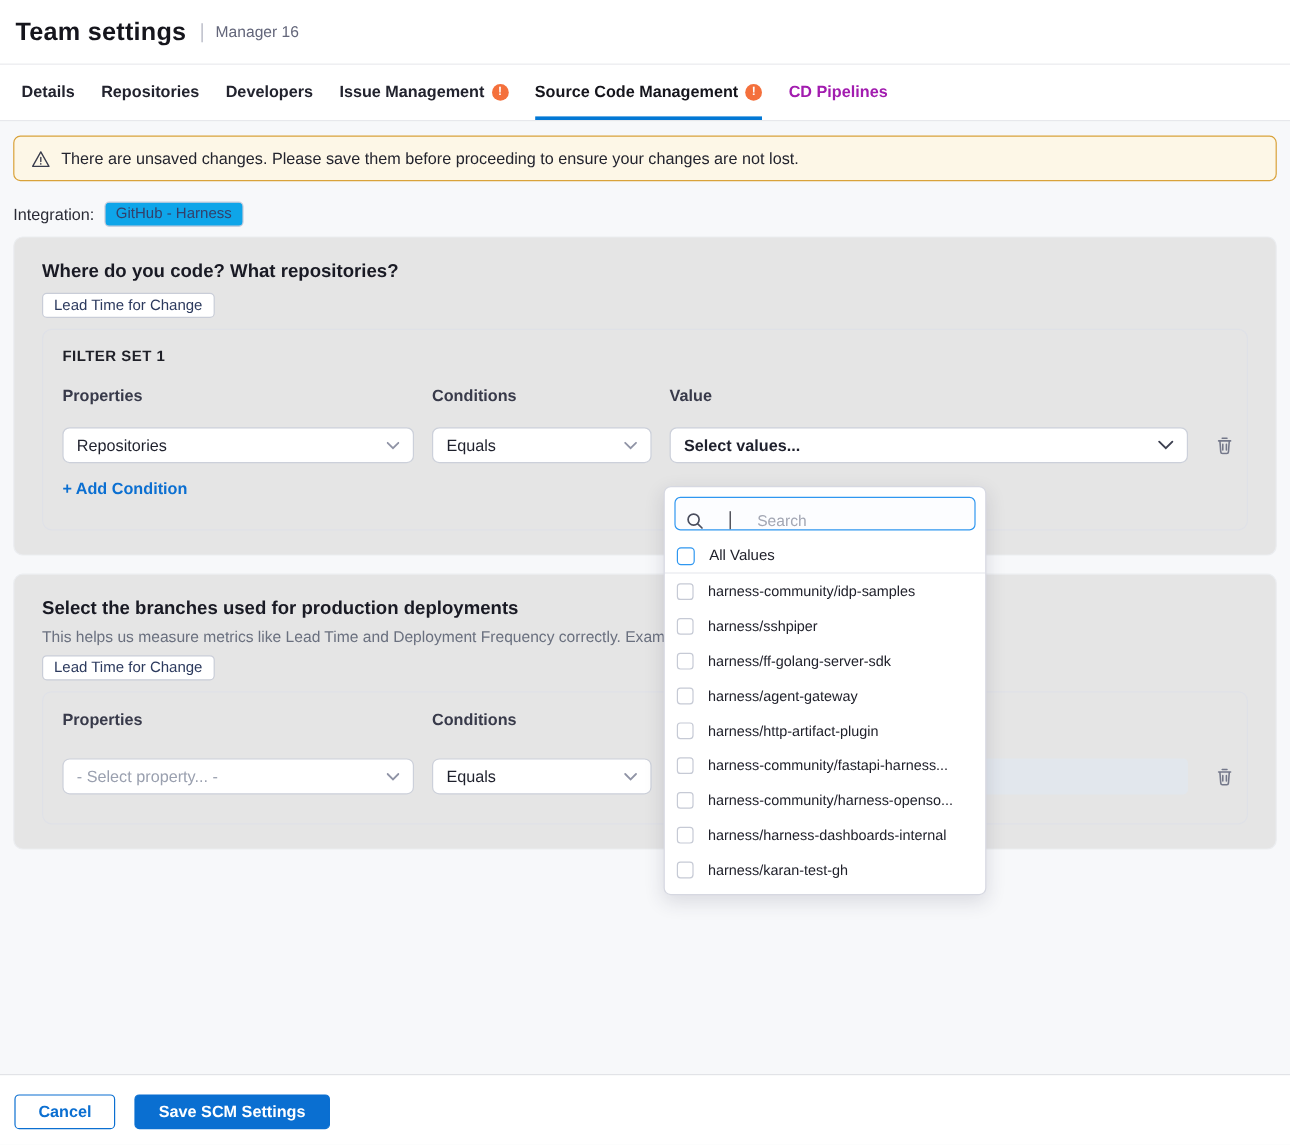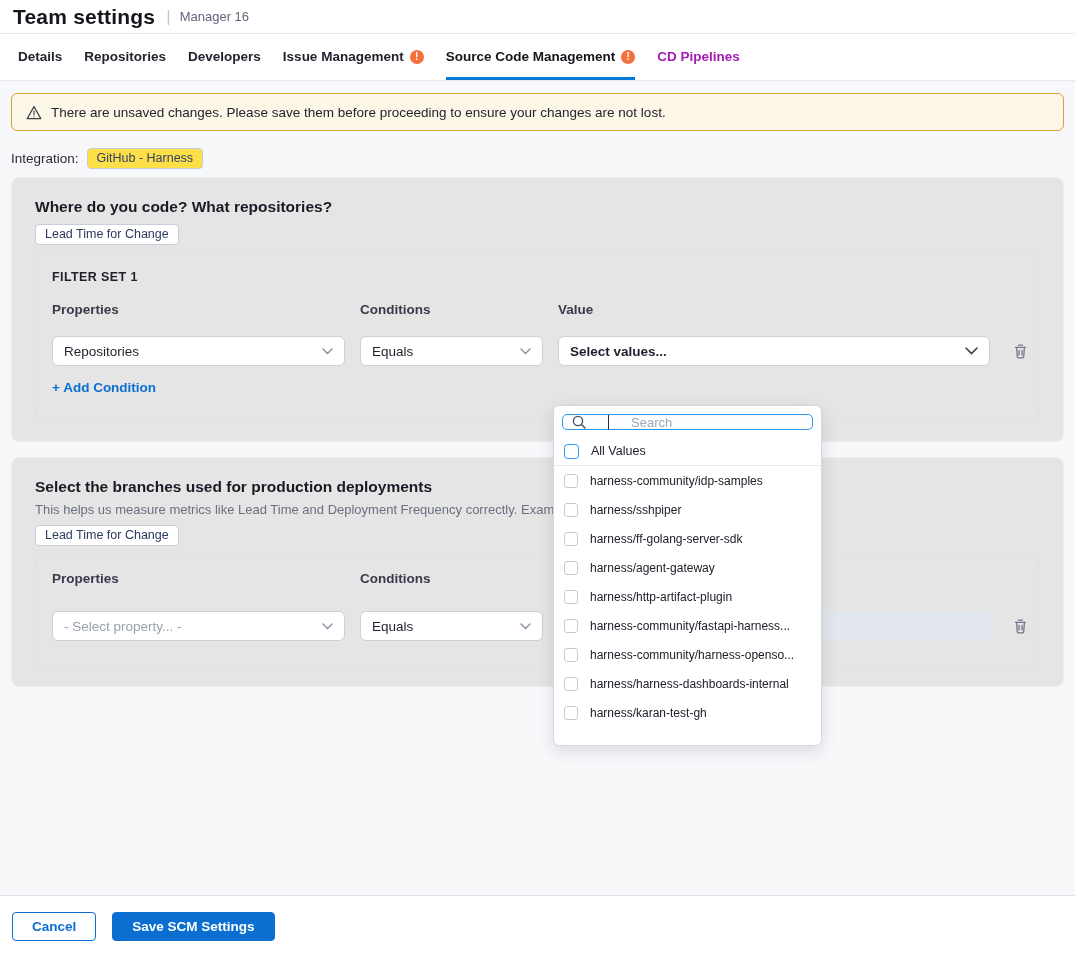--- a/index.html
+++ b/index.html
@@ -6,21 +6,21 @@
   html,body { width:1075px; }
   body {
     font-family: "Liberation Sans", "DejaVu Sans", sans-serif;
     background:#ffffff;
     color:#1c1d28;
   }
   .page { position:relative; width:1075px; height:954px; background:#f7f8fa; overflow:hidden; }
 
   
   .app-header {
-    height:34px; background:#ffffff; border-bottom:1px solid #e7e8ec;
+    height:54px; background:#ffffff; border-bottom:1px solid #e7e8ec;
     display:flex; align-items:center; padding-left:13px;
   }
   .app-title { font-size:21px; font-weight:700; color:#15151c; letter-spacing:.2px; }
   .title-sep { color:#c3c5cf; font-size:17px; margin:0 9px 0 11px; font-weight:300; }
   .app-subtitle { font-size:13px; color:#63667a; }
 
   
   .tabs {
     height:47px; background:#ffffff; border-bottom:1px solid #e7e8ec;
     display:flex; align-items:stretch; padding-left:18px;
@@ -44,21 +44,21 @@
   .banner {
     height:38px; background:#fdf7e7; border:1px solid #d9a23a; border-radius:6px;
     display:flex; align-items:center; gap:9px; padding:0 14px;
     font-size:13.5px; color:#23242e; margin-bottom:17px;
   }
   .warn-icon svg { display:block; }
 
   .integration-row { display:flex; align-items:center; gap:8px; height:20px; margin-bottom:9px; }
   .integration-label { font-size:13.5px; color:#2a2b36; }
   .chip {
-    display:inline-block; border:1px solid #c7ccda; border-radius:4px; background:#fde047;
+    display:inline-block; border:1px solid #c7ccda; border-radius:4px; background:#0ea5e9;
     padding:2px 9px 3px; font-size:12.5px; color:#33406b;
   }
 
   .card {
     background:#e5e5e5; border:1px solid #ebedf0; border-radius:8px;
     padding:20px 23px; margin-bottom:15px;
   }
   .card-title { font-size:15.5px; font-weight:700; color:#191a24; }
   .card-sub { font-size:13px; color:#6a707f; margin-top:6px; white-space:nowrap; overflow:hidden; }
   .metric-chip { margin-top:8px; display:inline-block; border:1px solid #c9cdd8; border-radius:4px;
@@ -96,22 +96,22 @@
   }
 
   
   .dropdown-panel {
     position:absolute; left:553px; top:405px; width:269px; height:341px;
     background:#fff; border:1px solid #d6d8e1; border-radius:6px;
     box-shadow:0 5px 16px rgba(40,45,70,.14); overflow:hidden; z-index:20;
   }
   .search-wrap { padding:8px 8px 7px; }
   .search-box {
-    height:16px; border:1.5px solid #2f97f0; border-radius:5px; background:#fcfdff;
-    display:flex; align-items:center; gap:22px; padding:0 9px;
+    height:28px; border:1.5px solid #2f97f0; border-radius:5px; background:#fcfdff;
+    display:flex; align-items:flex-end; gap:22px; padding:0 9px;
   }
   .search-icon svg { display:block; }
   .caret { width:1px; height:15px; background:#2b2c36; }
   .search-placeholder { font-size:13px; color:#a3a7b4; }
 
   .option-row {
     height:29px; display:flex; align-items:center; gap:12px; padding:0 10px;
     font-size:12px; color:#20212b; cursor:pointer;
   }
   .option-row.all { border-bottom:1px solid #e8eaef; font-size:12.5px; }

